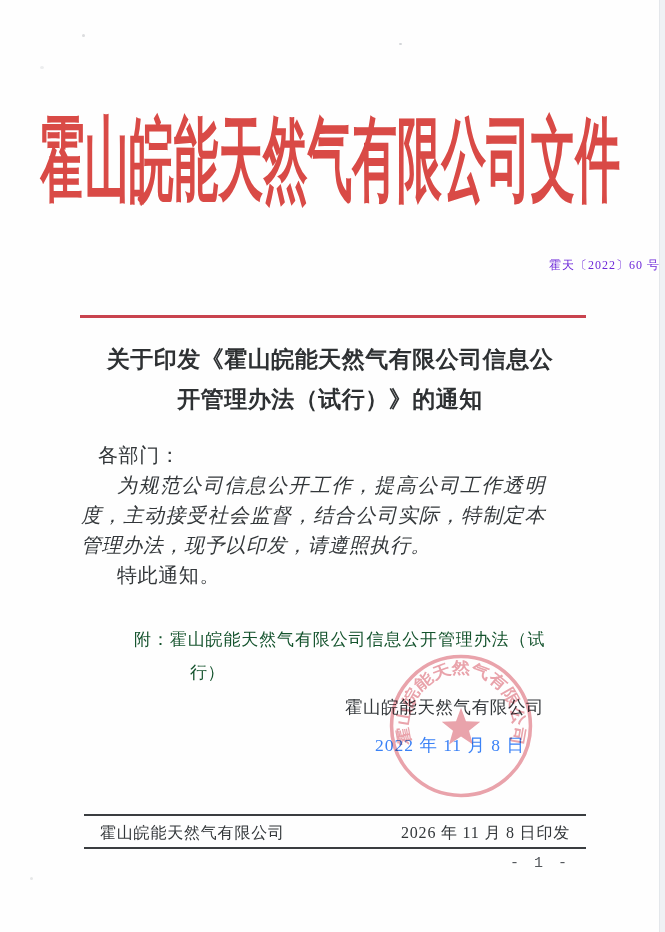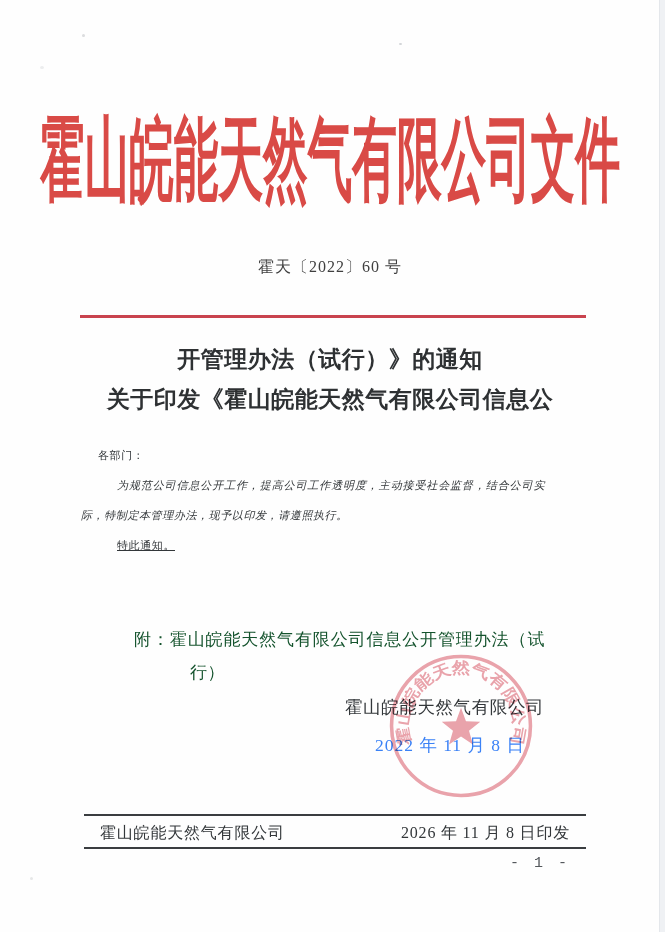--- a/index.html
+++ b/index.html
@@ -35,47 +35,47 @@
   .letterhead span {
     font-size: 92px; font-weight: bold; line-height: 1;
     color: #d94a46;
     white-space: nowrap;
     transform: scaleX(0.485);
     transform-origin: center;
   }
 
   .doc-number {
     position: absolute; top: 257px; left: 0; right: 5px;
-    text-align: center;
-    font-size: 16px; letter-spacing: 1px; color: #404040;
+    text-align: right;
+    font-size: 12px; letter-spacing: 1px; color: #6d28d9;
   }
 
   .red-line {
     position: absolute; top: 315px; left: 80px;
     width: 506px; height: 3px;
     background: #c9434e;
   }
 
   .subject {
     position: absolute; top: 340px; left: 0; right: 5px;
     text-align: center;
     font-size: 23px; font-weight: bold; line-height: 40px;
     color: #2e3133; letter-spacing: 0.5px;
   }
 
   .body-block {
     position: absolute; top: 440px; left: 81px; width: 464px;
-    font-size: 11px; line-height: 30px; letter-spacing: 0.6px;
+    font-size: 20px; line-height: 30px; letter-spacing: 0.6px;
     color: #33373a;
     text-align: justify;
     word-break: break-all;
   }
   .salutation { padding-left: 17px; }
   .paragraph  { text-indent: 36px; font-style: italic; }
-  .closing    { text-indent: 36px; text-decoration: underline; }
+  .closing    { text-indent: 36px; }
 
   .attachment {
     position: absolute; top: 623px; left: 134px;
     width: 411px; box-sizing: border-box;
     padding-left: 56px; text-indent: -56px;
     font-size: 17px; line-height: 33px; letter-spacing: 0.6px;
     color: #14532d; word-break: break-all; text-align: justify;
   }
 
   .sig-company {
@@ -127,22 +127,22 @@
 
   <div class="letterhead">
     <span>霍山皖能天然气有限公司文件</span>
   </div>
 
   <div class="doc-number">霍天〔2022〕60 号</div>
 
   <div class="red-line"></div>
 
   <div class="subject">
+    <div>关于印发《霍山皖能天然气有限公司信息公</div>
     <div>开管理办法（试行）》的通知</div>
-    <div>关于印发《霍山皖能天然气有限公司信息公</div>
   </div>
 
   <div class="body-block">
     <div class="salutation">各部门：</div>
     <div class="paragraph">为规范公司信息公开工作，提高公司工作透明度，主动接受社会监督，结合公司实际，特制定本管理办法，现予以印发，请遵照执行。</div>
     <div class="closing">特此通知。</div>
   </div>
 
   <div class="attachment">附：霍山皖能天然气有限公司信息公开管理办法（试行）</div>
 

